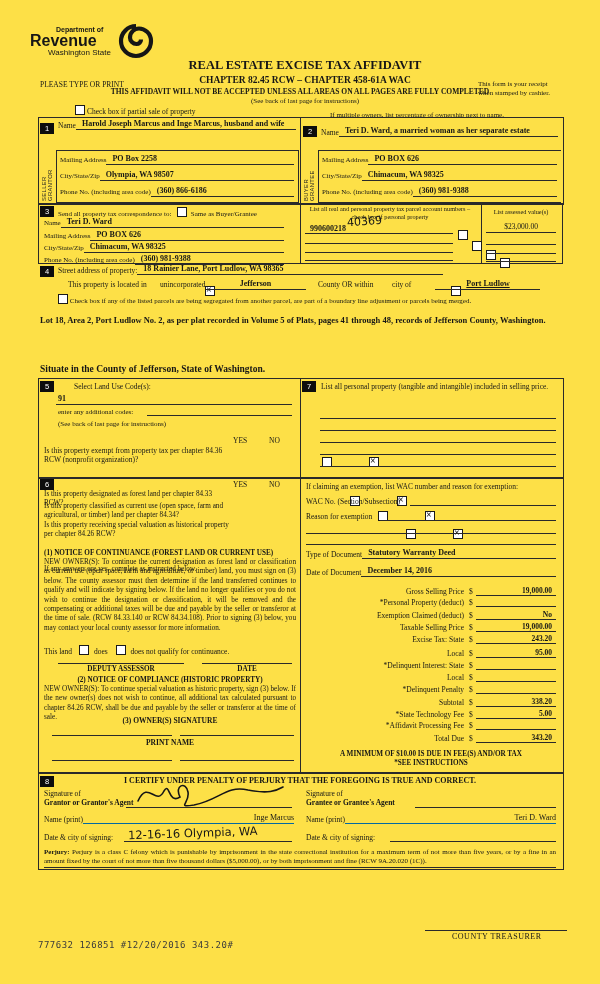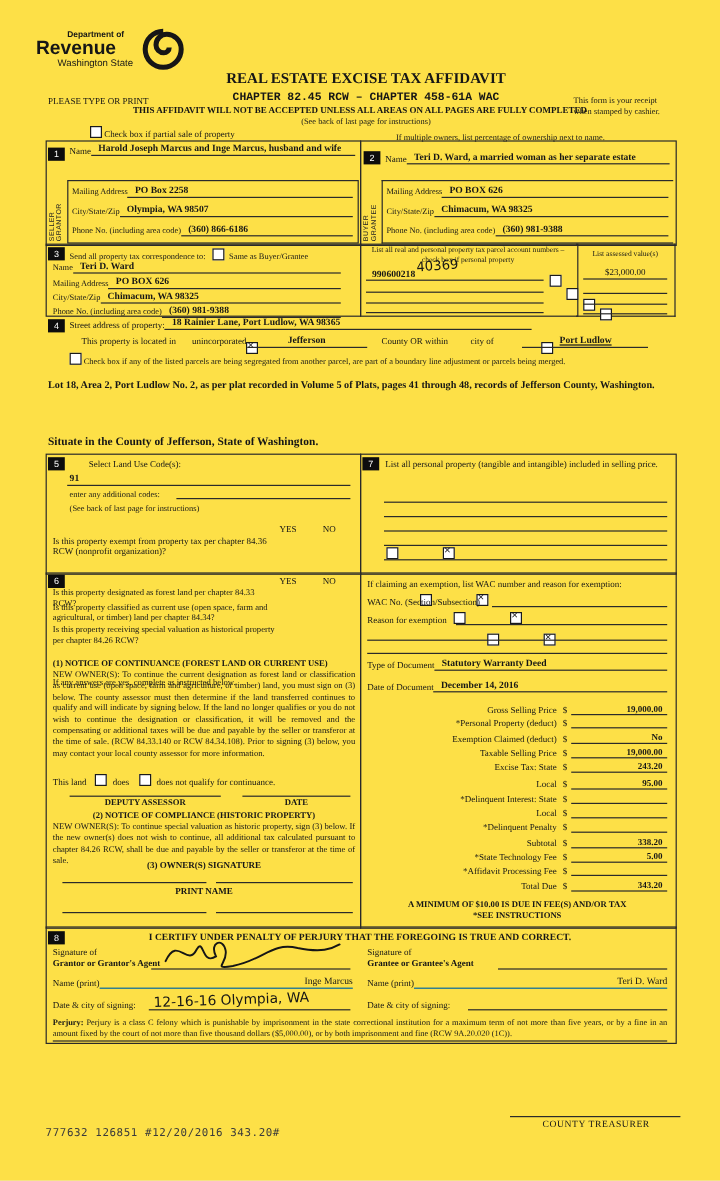--- a/index.html
+++ b/index.html
@@ -52,21 +52,21 @@
     <div style="font-size:8px;margin-left:18px;">Washington State</div>
   </div>
   <span class="abs" style="left:116px;top:22px;">
     <svg width="40" height="40" viewBox="0 0 40 40">
       <path d="M20 4 a15 15 0 1 0 15 15 c0 -8 -6.5 -12.5 -12 -12.5 a9 9 0 0 0 -9 9 a6.5 6.5 0 0 0 6.5 6.5 a4.5 4.5 0 0 0 4.5 -4.5" fill="none" stroke="#161616" stroke-width="4.2"></path>
     </svg>
   </span>
 
   <div class="abs b c f12" style="left:140px;top:58px;width:330px;">REAL ESTATE EXCISE TAX AFFIDAVIT</div>
   <div class="abs f75" style="left:40px;top:80px;">PLEASE TYPE OR PRINT</div>
-  <div class="abs b c" style="left:150px;top:75px;width:310px;font-size:9.5px;font-family:Liberation Mono, monospace;">CHAPTER 82.45 RCW – CHAPTER 458-61A WAC</div>
+  <div class="abs b c" style="left:150px;top:75px;width:310px;font-size:9.5px;">CHAPTER 82.45 RCW – CHAPTER 458-61A WAC</div>
   <div class="abs b c f75" style="left:55px;top:87px;width:490px;">THIS AFFIDAVIT WILL NOT BE ACCEPTED UNLESS ALL AREAS ON ALL PAGES ARE FULLY COMPLETED</div>
   <div class="abs c f7" style="left:190px;top:97px;width:230px;">(See back of last page for instructions)</div>
   <div class="abs f7" style="left:478px;top:80px;width:100px;">
     <div>This form is your receipt</div>
     <div>when stamped by cashier.</div>
   </div>
 
   <div class="abs f75" style="left:75px;top:105px;">
     <span class="cb"></span>
     <span>Check box if partial sale of property</span>

